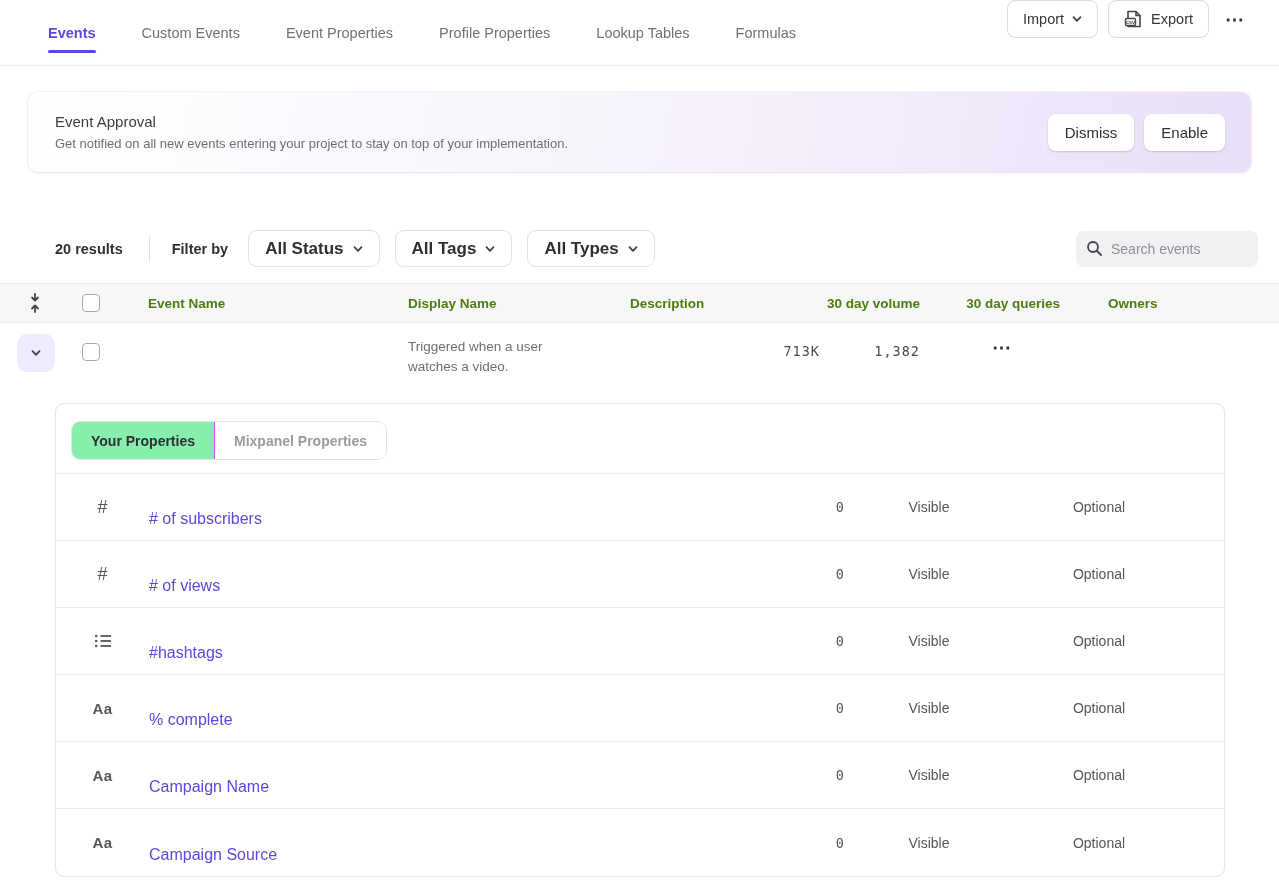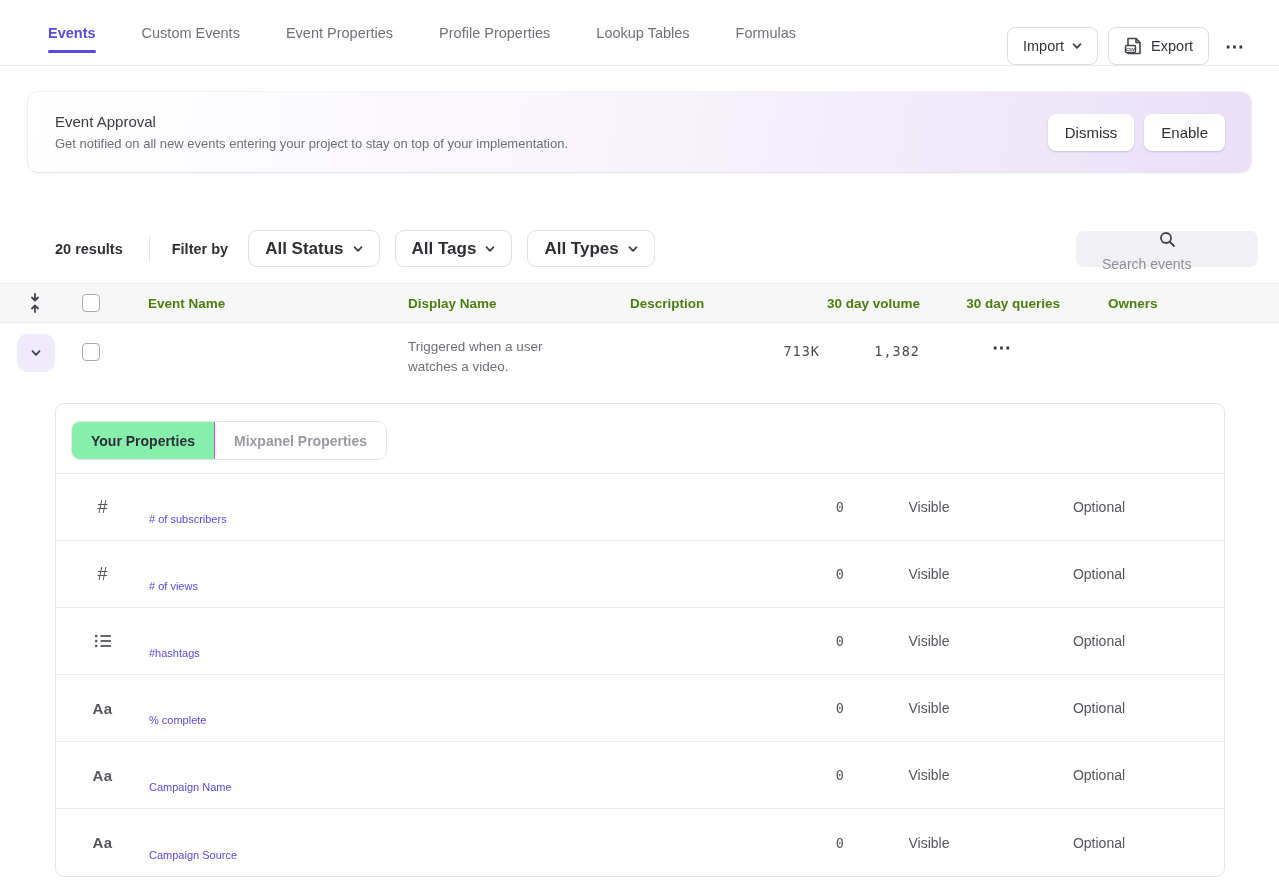--- a/index.html
+++ b/index.html
@@ -1,20 +1,20 @@
 <!DOCTYPE html>
 <html><head>
 <meta charset="utf-8">
 <style>
   * { margin:0; padding:0; box-sizing:border-box; }
   html,body { width:1279px; height:884px; overflow:hidden; background:#fff;
     font-family:"Liberation Sans","DejaVu Sans",sans-serif; color:#35353c; }
 
   
-  .topnav { height:66px; display:flex; align-items:flex-end; justify-content:space-between;
+  .topnav { height:66px; display:flex; align-items:flex-start; justify-content:space-between;
     padding:0 28px 0 48px; border-bottom:1px solid #ececf0; background:#fff; }
   .nav-tabs { display:flex; align-items:center; gap:46px; height:100%; }
   .nav-tab { position:relative; font-size:14.5px; font-weight:500; color:#70707a;
     height:100%; display:flex; align-items:center; cursor:pointer; }
   .nav-tab.active { color:#5a49de; font-weight:700; }
   .nav-tab.active::after { content:""; position:absolute; left:0; right:0; bottom:12px;
     height:3px; border-radius:2px; background:#5a49de; }
   .nav-actions { display:flex; align-items:center; gap:10px; }
   .btn { display:inline-flex; align-items:center; gap:8px; height:38px; padding:0 15px;
     background:#fff; border:1px solid #dcdce2; border-radius:8px; font-size:14.5px;
@@ -39,21 +39,21 @@
 
   
   .toolbar { margin:58px 20px 0 55px; display:flex; align-items:center; }
   .results { font-size:14.5px; font-weight:600; color:#2f2f35; }
   .vdiv { width:1px; height:26px; background:#e3e3e8; margin:0 22px 0 26px; }
   .filterby { font-size:14.5px; font-weight:600; color:#2f2f35; margin-right:20px; }
   .pill { display:inline-flex; align-items:center; gap:9px; height:37px; padding:0 16px;
     border:1px solid #e0e0e6; border-radius:9px; background:#fff; font-size:17px;
     font-weight:600; color:#2f2f35; margin-right:15px; cursor:pointer; }
   .search { margin-left:auto; margin-right:1px; width:182px; height:36px; background:#f1f1f3;
-    border-radius:8px; display:flex; align-items:center; padding:0 10px; gap:8px;flex-direction:column; }
+    border-radius:8px; display:flex; align-items:center; padding:0 10px; gap:8px; }
   .search input { border:none; background:transparent; outline:none; font-size:14px;
     color:#4a4a52; width:130px; font-family:inherit; }
   .search input::placeholder { color:#8e8e96; }
 
   
   .grid-row { display:grid;
     grid-template-columns:70px 78px 260px 222px 190px 100px 140px 1fr; align-items:center; }
   .thead { margin-top:16px; height:40px; background:#f7f7f8;
     border-top:1px solid #ececf0; border-bottom:1px solid #ececf0; }
   .th { font-size:13.5px; font-weight:600; color:#4d7c0f; }
@@ -79,21 +79,21 @@
   .seg-group { display:inline-flex; border:1px solid #e3e3e8; border-radius:9px; overflow:hidden; }
   .seg { height:37px; display:flex; align-items:center; padding:0 19px; font-size:14px;
     font-weight:600; color:#9a9aa2; background:#fff; cursor:pointer; }
   .seg.active { background:#86efac; color:#2f2f35; border-right:1px solid #d946ef; }
   .prop-row { display:grid; grid-template-columns:93px 1fr 120px 170px 170px;
     align-items:center; height:67px; border-bottom:1px solid #ececf0; padding-right:40px; }
   .prop-row:last-child { border-bottom:none; }
   .prop-icon { display:flex; justify-content:center; font-size:17px; color:#55555e; }
   .glyph-num { font-size:18px; font-weight:500; }
   .glyph-text { font-size:15px; font-weight:600; letter-spacing:.5px; }
-  .prop-name { font-size:11px; font-weight:500; color:#5a49de; cursor:pointer;margin-top:24px; }
+  .prop-name { font-size:16px; font-weight:500; color:#5a49de; cursor:pointer;margin-top:24px; }
   .prop-val { text-align:right; font-family:"DejaVu Sans Mono","Liberation Mono",monospace;
     font-size:13.5px; color:#55555e; }
   .prop-status, .prop-req { text-align:center; font-size:14px; color:#55555e; }
 </style>
 </head>
 <body>
 
 <div class="topnav">
   <div class="nav-tabs">
     <div class="nav-tab active">Events</div>

